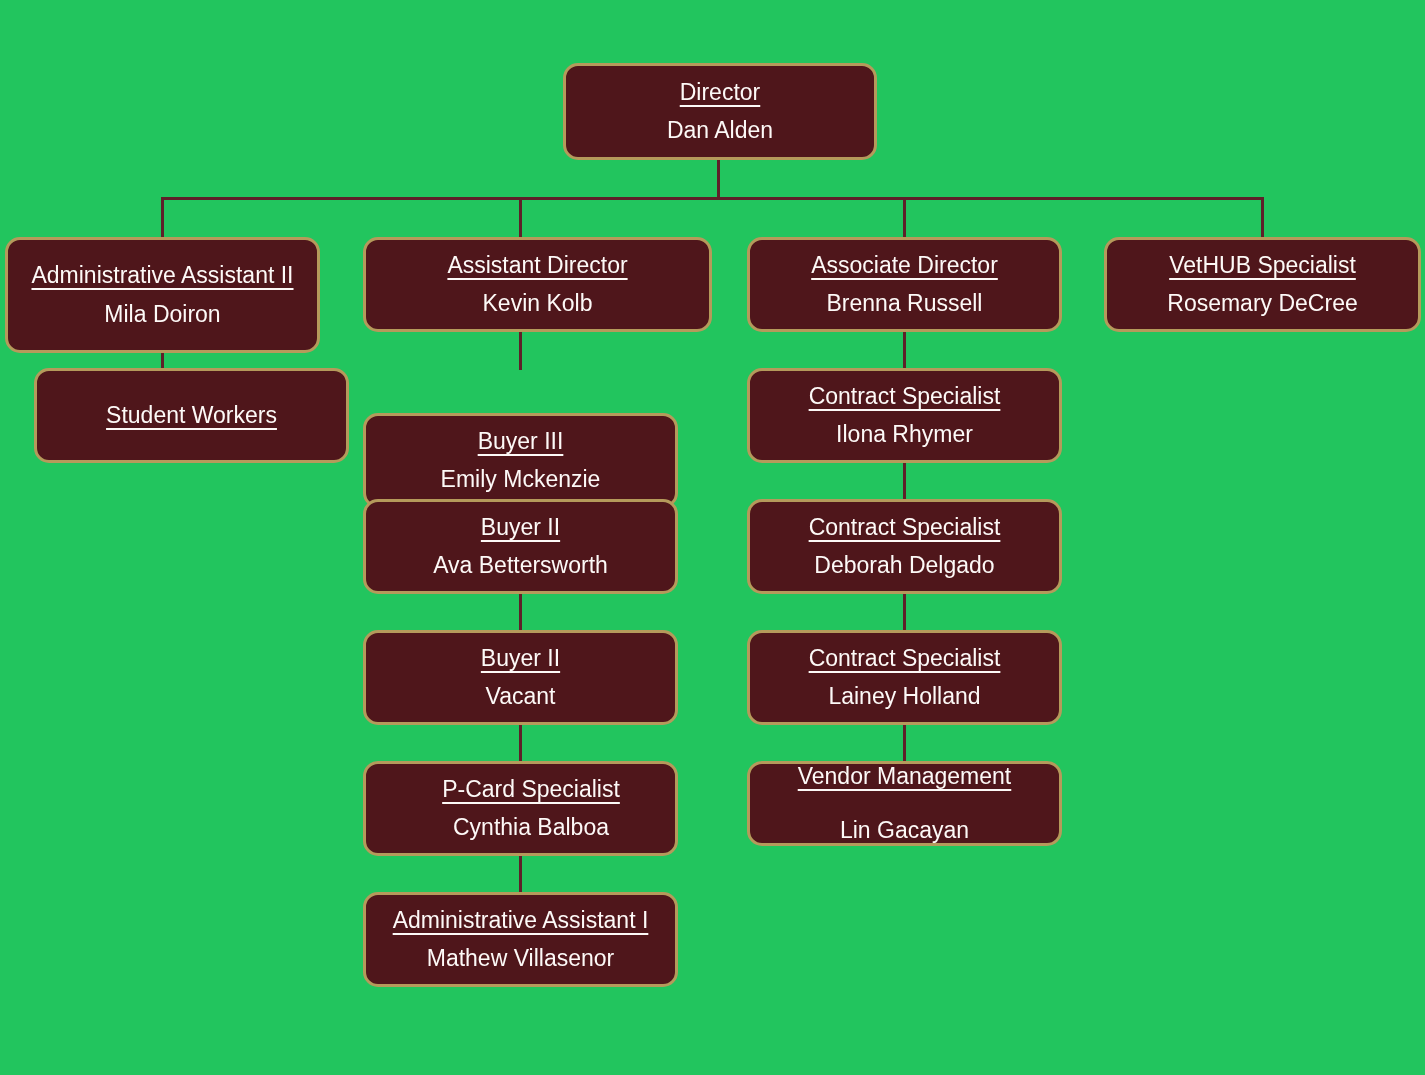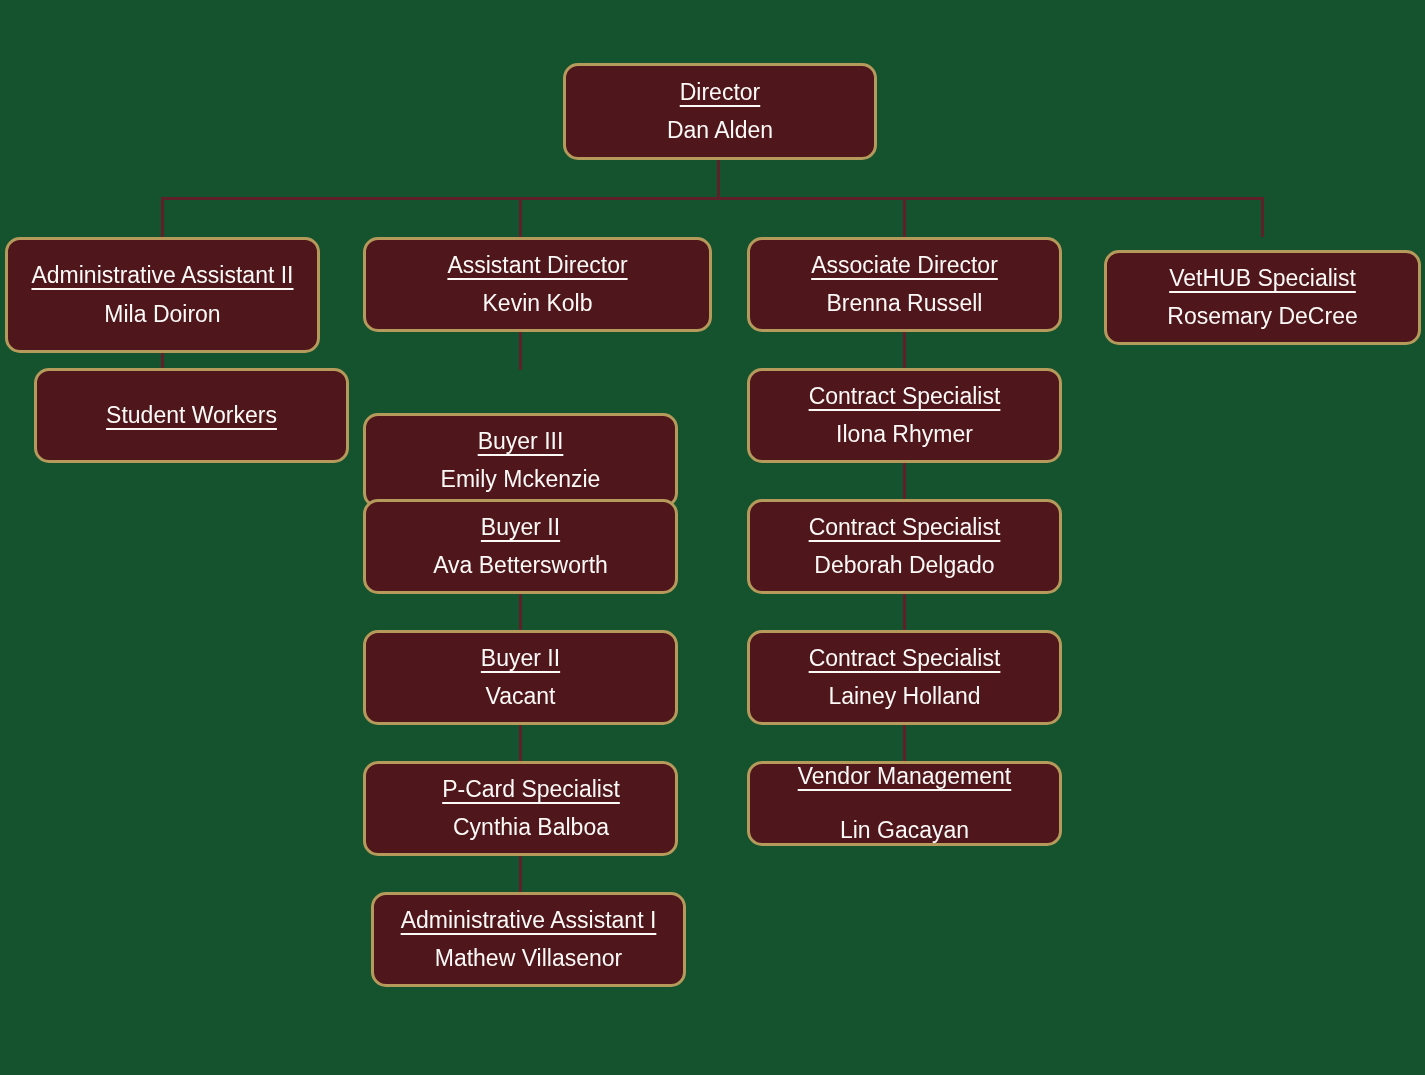--- a/index.html
+++ b/index.html
@@ -5,21 +5,21 @@
   :root{
     --fill:#4f161b;
     --border:#b59a5b;
     --line:#5e2129;
     --text:#fdf9f7;
   }
   html,body{margin:0;padding:0;background:#ffffff;}
   .canvas{
     position:relative;
     width:1425px;height:1075px;
-    background:#14532d;
+    background:#22c55e;
     font-family:"Liberation Sans", sans-serif;
     overflow:hidden;
   }
   
   .cline{position:absolute;background:var(--line);z-index:1;}
   
   .node{
     position:absolute;z-index:2;box-sizing:border-box;
     background:var(--fill);
     border:3px solid var(--border);
@@ -35,31 +35,31 @@
     text-underline-offset:5px;
     text-decoration-thickness:2px;
   }
   .node .pname:empty{display:none;}
 
   
   #n-director {left:563px; top:63px;  width:314px; height:97px;}
   #n-admin2   {left:5px;   top:237px; width:315px; height:116px;}
   #n-asstdir  {left:363px; top:237px; width:349px; height:95px;}
   #n-assocdir {left:747px; top:237px; width:315px; height:95px;}
-  #n-vethub   {left:1104px;top:237px; width:317px; height:95px;margin-top:13px;}
+  #n-vethub   {left:1104px;top:237px; width:317px; height:95px;}
   #n-students {left:5px;   top:368px; width:315px; height:95px;margin-left:29px;}
   #n-buyer3   {left:363px; top:368px; width:315px; height:95px;margin-top:45px;}
   #n-contract1{left:747px; top:368px; width:315px; height:95px;}
   #n-buyer2a  {left:363px; top:499px; width:315px; height:95px;}
   #n-contract2{left:747px; top:499px; width:315px; height:95px;}
   #n-buyer2b  {left:363px; top:630px; width:315px; height:95px;}
   #n-contract3{left:747px; top:630px; width:315px; height:95px;}
   #n-pcard    {left:363px; top:761px; width:315px; height:95px;padding-left:21px;}
   #n-vendor   {left:747px; top:761px; width:315px; height:85px;justify-content:space-between;}
-  #n-admin1   {left:363px; top:892px; width:315px; height:95px;margin-left:8px;}
+  #n-admin1   {left:363px; top:892px; width:315px; height:95px;}
 
   
   #c-stem      {left:717px; top:158px; width:3px;    height:41px;}
   #c-hbar      {left:161px; top:197px; width:1103px; height:3px;}
   #c-drop1     {left:161px; top:197px; width:3px; height:40px;}
   #c-drop2     {left:519px; top:197px; width:3px; height:40px;}
   #c-drop3     {left:903px; top:197px; width:3px; height:40px;}
   #c-drop4     {left:1261px;top:197px; width:3px; height:40px;}
   #c-col1-s1   {left:161px; top:330px; width:3px; height:40px;}
   #c-col2-s1   {left:519px; top:330px; width:3px; height:40px;}

